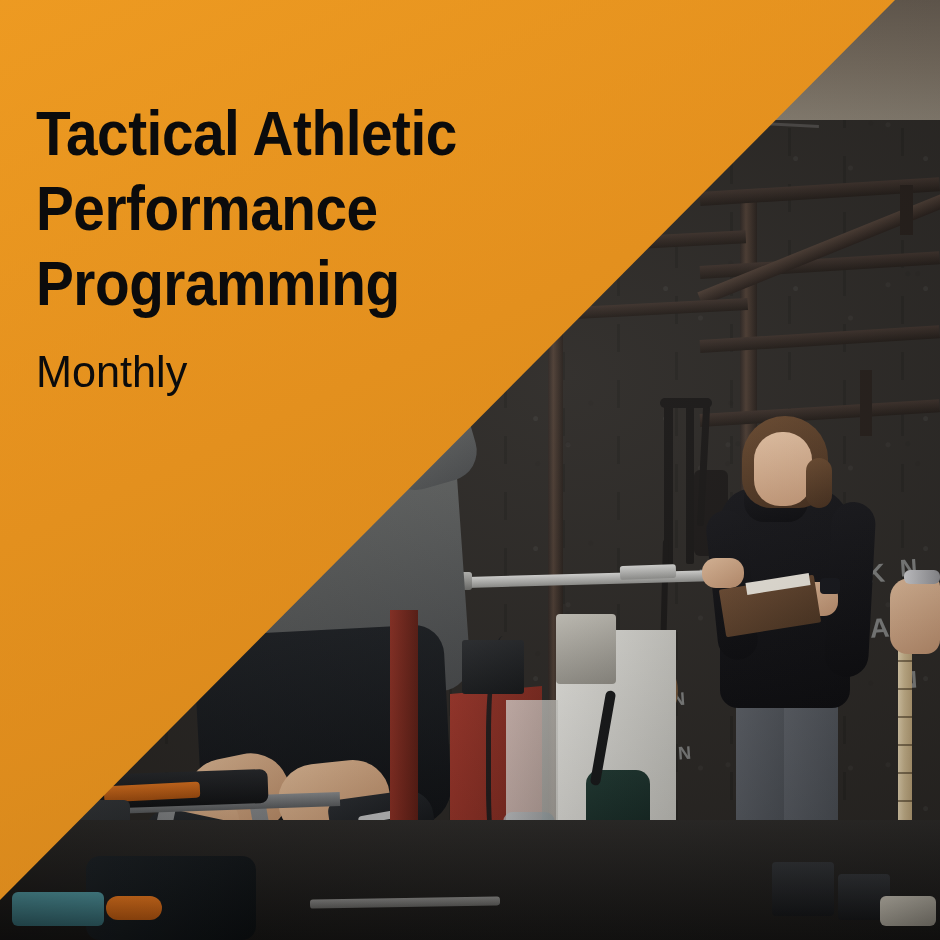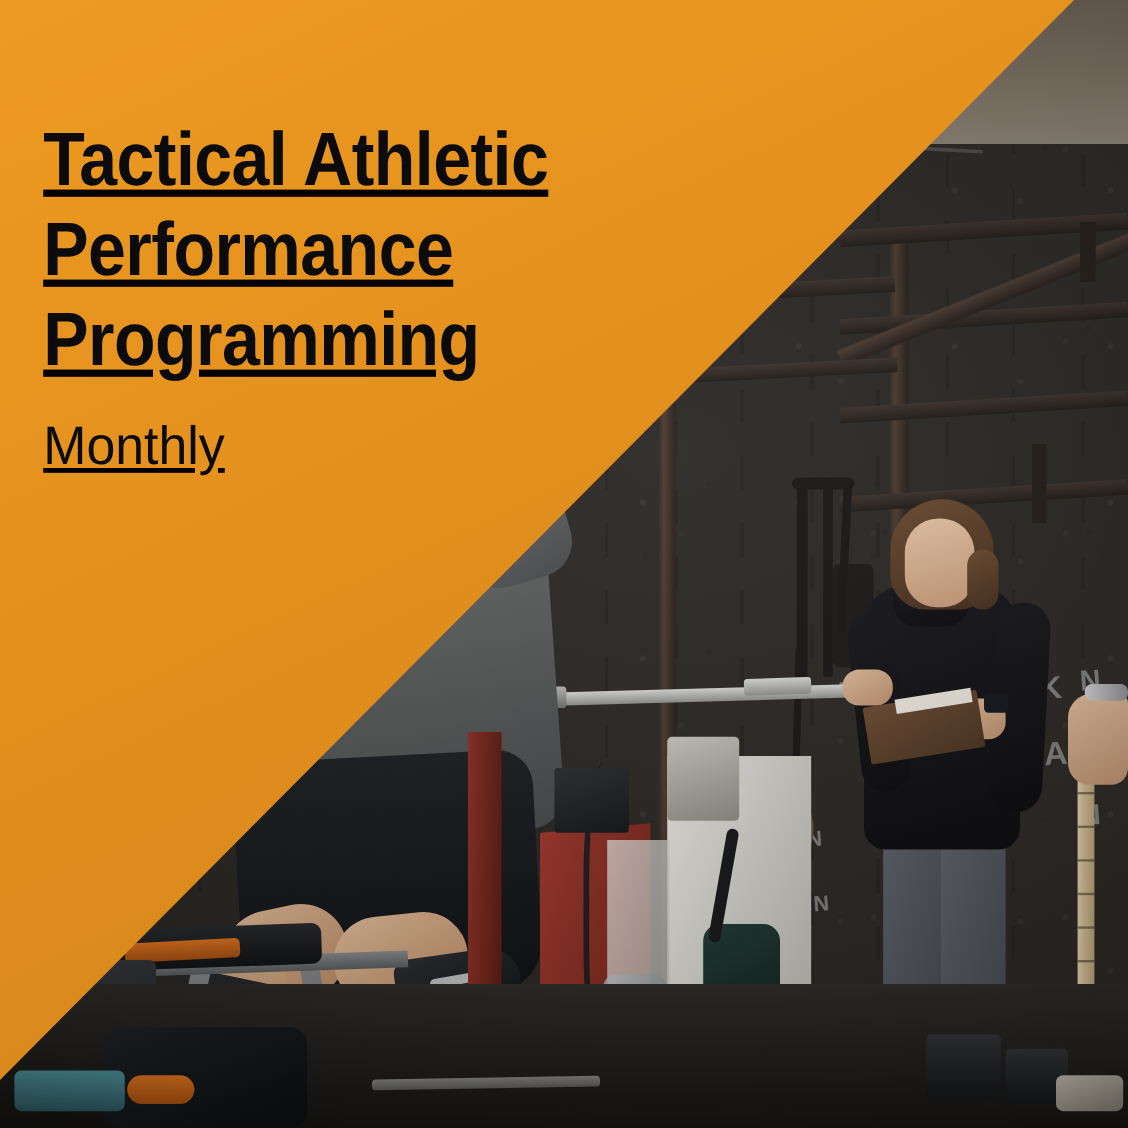--- a/index.html
+++ b/index.html
@@ -132,21 +132,21 @@
     mix-blend-mode:multiply;
     opacity:1;
   }
   #overlay .fill2{
     position:absolute;inset:0;
     background:linear-gradient(155deg,#ef9c23 0%,#e08d1d 55%,#c87f1c 100%);
     opacity:.62;
   }
 
   
-  #text-block{position:absolute;left:36px;top:96px;width:560px;text-decoration:underline;}
+  #text-block{position:absolute;left:36px;top:96px;width:560px;}
   #headline{
     margin:0;color:#0b0b0c;
     font-family:"Liberation Sans","DejaVu Sans",sans-serif;
     font-weight:700;
     font-size:63px;line-height:75px;
     letter-spacing:-0.5px;
     transform:scaleX(.90);transform-origin:left top;
     white-space:pre-line;
   }
   #subhead{

